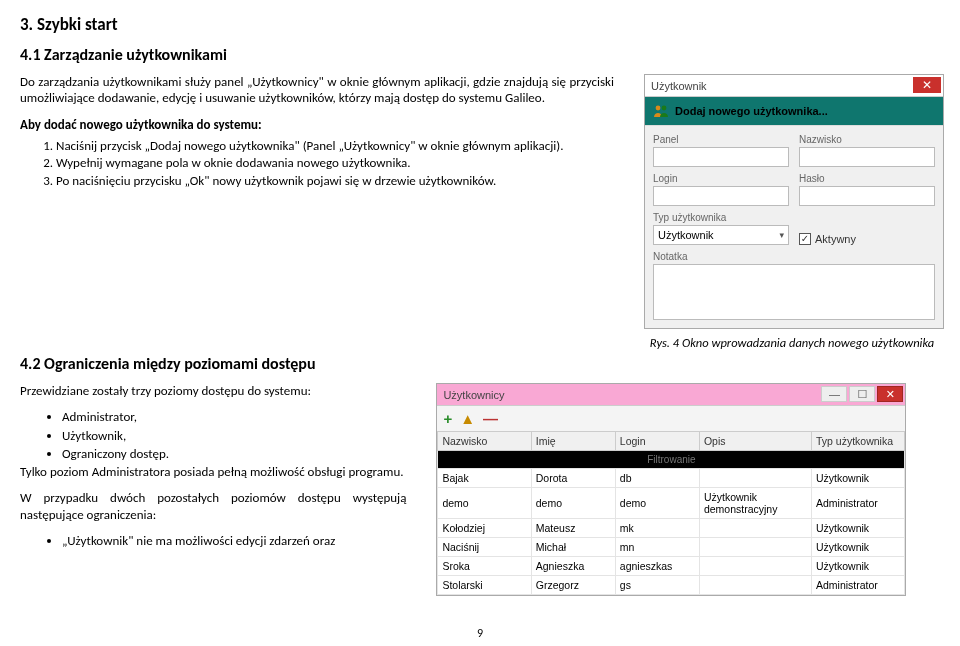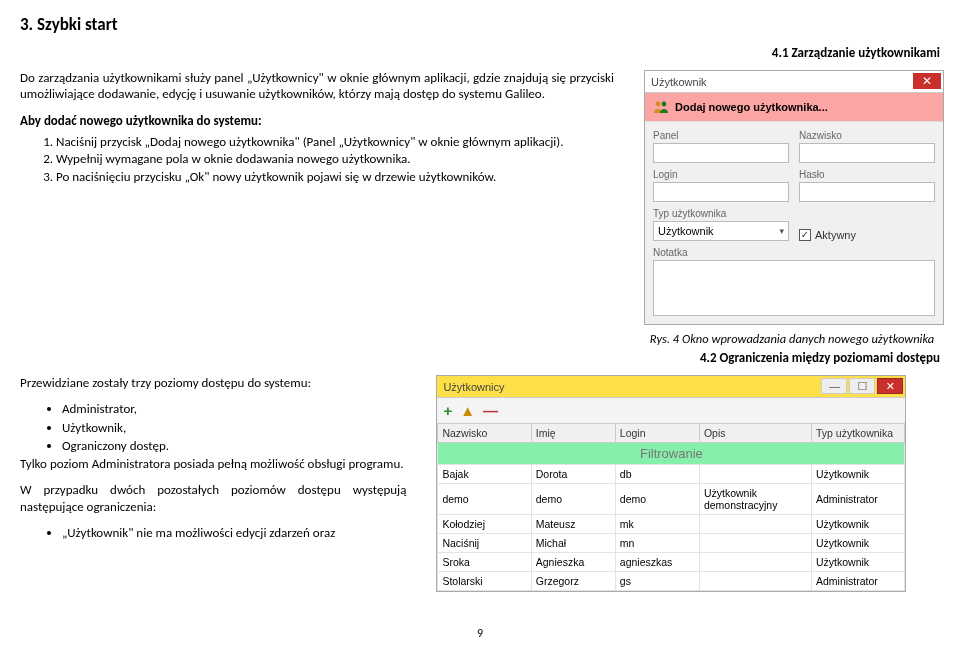--- a/index.html
+++ b/index.html
@@ -8,21 +8,21 @@
     font-size: 13px;
     color: #000;
     background: #fff;
     width: 960px;
     height: 646px;
     padding: 10px 20px;
     overflow: hidden;
     position: relative;
   }
   .section-title { font-size: 17px; font-weight: bold; margin: 4px 0 10px 0; }
-  .sub-title { font-size: 13px; font-weight: bold; margin: 4px 0 10px 0; text-align: right; }
+  .sub-title { font-size: 16px; font-weight: bold; margin: 4px 0 10px 0; }
   .row { display: flex; gap: 16px; }
   .col-text { flex: 1 1 50%; }
   .col-fig { flex: 0 0 auto; padding-left: 14px; }
   .para { text-align: justify; margin-bottom: 10px; line-height: 1.25; }
   .bold-para { font-weight: bold; margin: 8px 0 6px 0; }
   .olist { list-style: decimal; padding-left: 36px; }
   .olist li { text-align: justify; margin-bottom: 2px; line-height: 1.2; }
   .ulist { list-style: disc; padding-left: 42px; }
   .ulist li { margin-bottom: 2px; line-height: 1.25; }
   .caption { font-style: italic; text-align: center; margin-top: 6px; font-size: 12.5px; }
@@ -49,21 +49,21 @@
     width: 28px; height: 16px;
     background: #c9302c;
     color: #fff;
     display: flex; align-items: center; justify-content: center;
     position: absolute; right: 2px; top: 2px;
     font-size: 12px;
   }
   .dlg-header {
     display: flex; align-items: center;
     padding: 6px 8px;
-    background: #fca5a5;
+    background: #0f766e;
     border-bottom: 1px solid #ddd;
     font-weight: bold;
     gap: 6px;
   }
   .icon-users {
     width: 16px; height: 16px;
     display: inline-flex;
   }
   .icon-users svg { width: 16px; height: 16px; }
   .dlg-body { padding: 8px; }
@@ -106,21 +106,21 @@
 
   
   .dlg2 {
     width: 470px;
     background: #f4f4f4;
     border: 1px solid #aaa;
     font-family: Tahoma, Arial, sans-serif;
     font-size: 11px;
   }
   .dlg2-title {
-    background: #fde047;
+    background: #f9a8d4;
     border-bottom: 1px solid #ccc;
     display: flex; align-items: center;
     height: 22px; padding: 0 6px;
     position: relative; color: #444;
   }
   .dlg2-winicons { position: absolute; right: 2px; top: 2px; display: flex; gap: 2px; }
   .winicon { width: 26px; height: 16px; display: flex; align-items: center; justify-content: center; color: #555; background: #eee; border: 1px solid #ccc; font-size: 11px; }
   .winicon.close { background: #c9302c; color: #fff; border-color: #a02622; }
   .dlg2-head {
     display: flex; align-items: center;
@@ -144,24 +144,24 @@
     padding: 3px 4px;
     text-align: left;
     font-weight: normal;
     color: #333;
   }
   table.users td {
     border: 1px solid #e4e4e4;
     padding: 3px 4px;
   }
   table.users tr.filter td {
-    background: #86efac;
+    background: #000000;
     text-align: center;
     color: #777;
-    font-size: 13px;
+    font-size: 10px;
   }
   .page-num { position: absolute; bottom: 6px; left: 50%; transform: translateX(-50%); font-size: 12px; }
 </style>
 </head>
 <body>
 
 <div class="section-title">3. Szybki start</div>
 <div class="sub-title">4.1 Zarządzanie użytkownikami</div>
 
 <div class="row">

